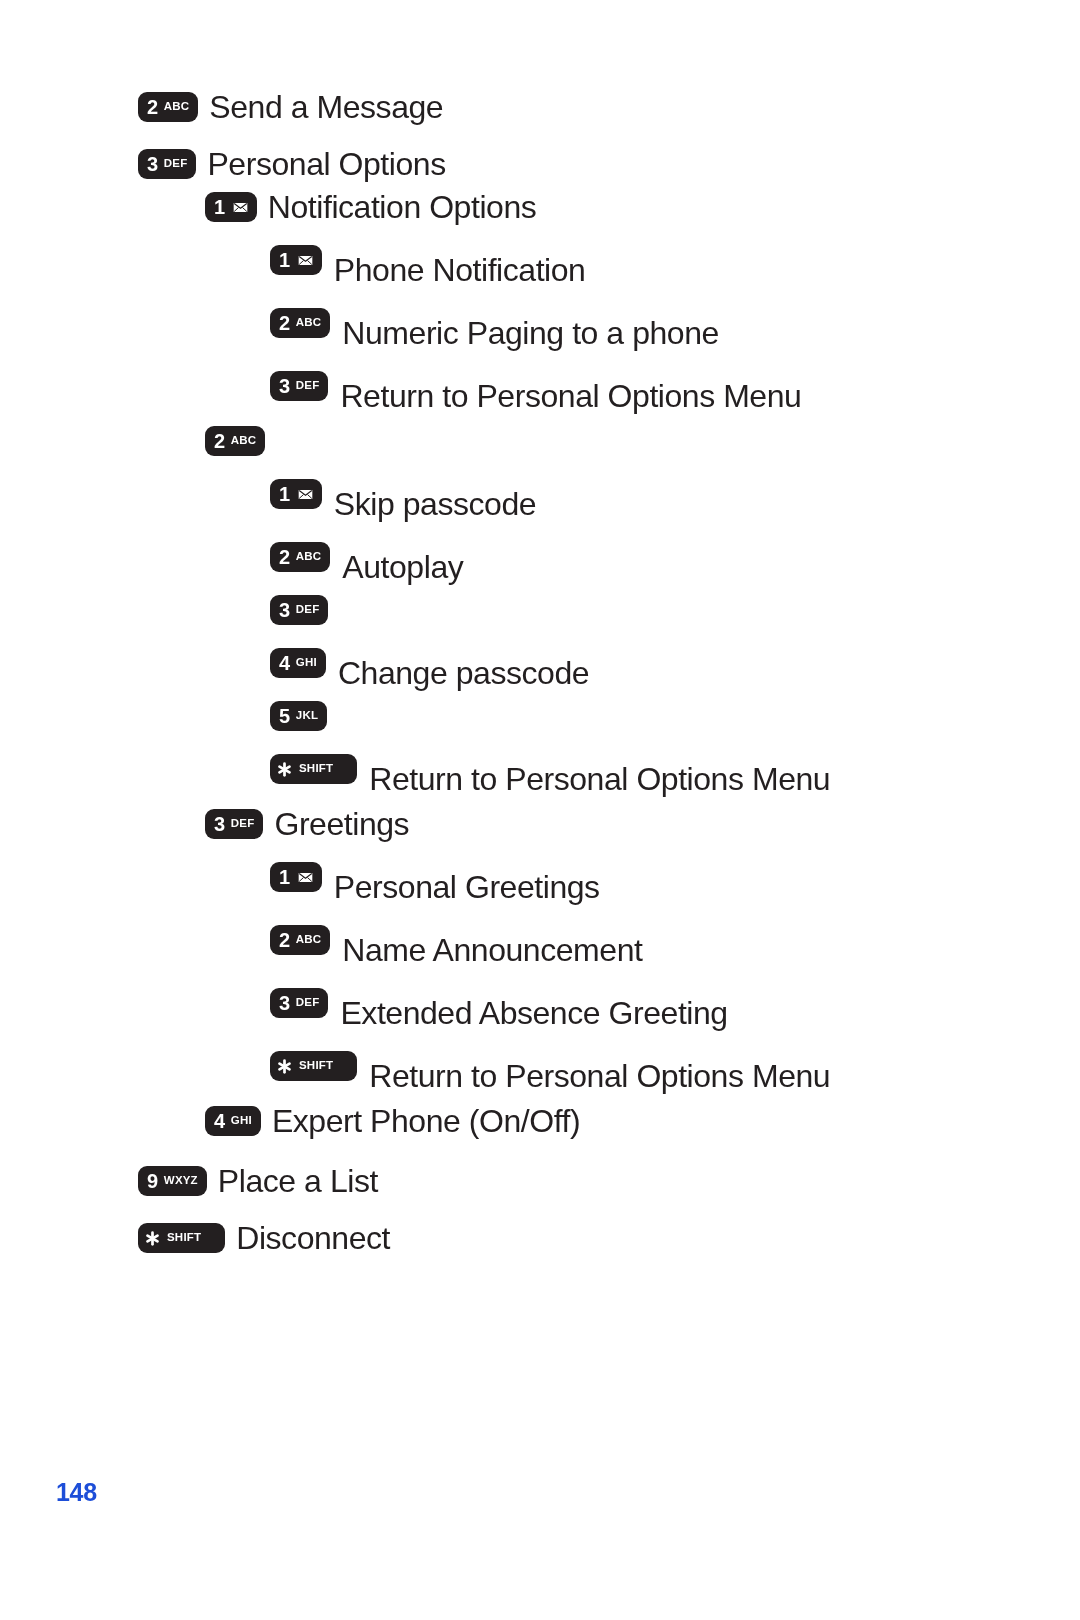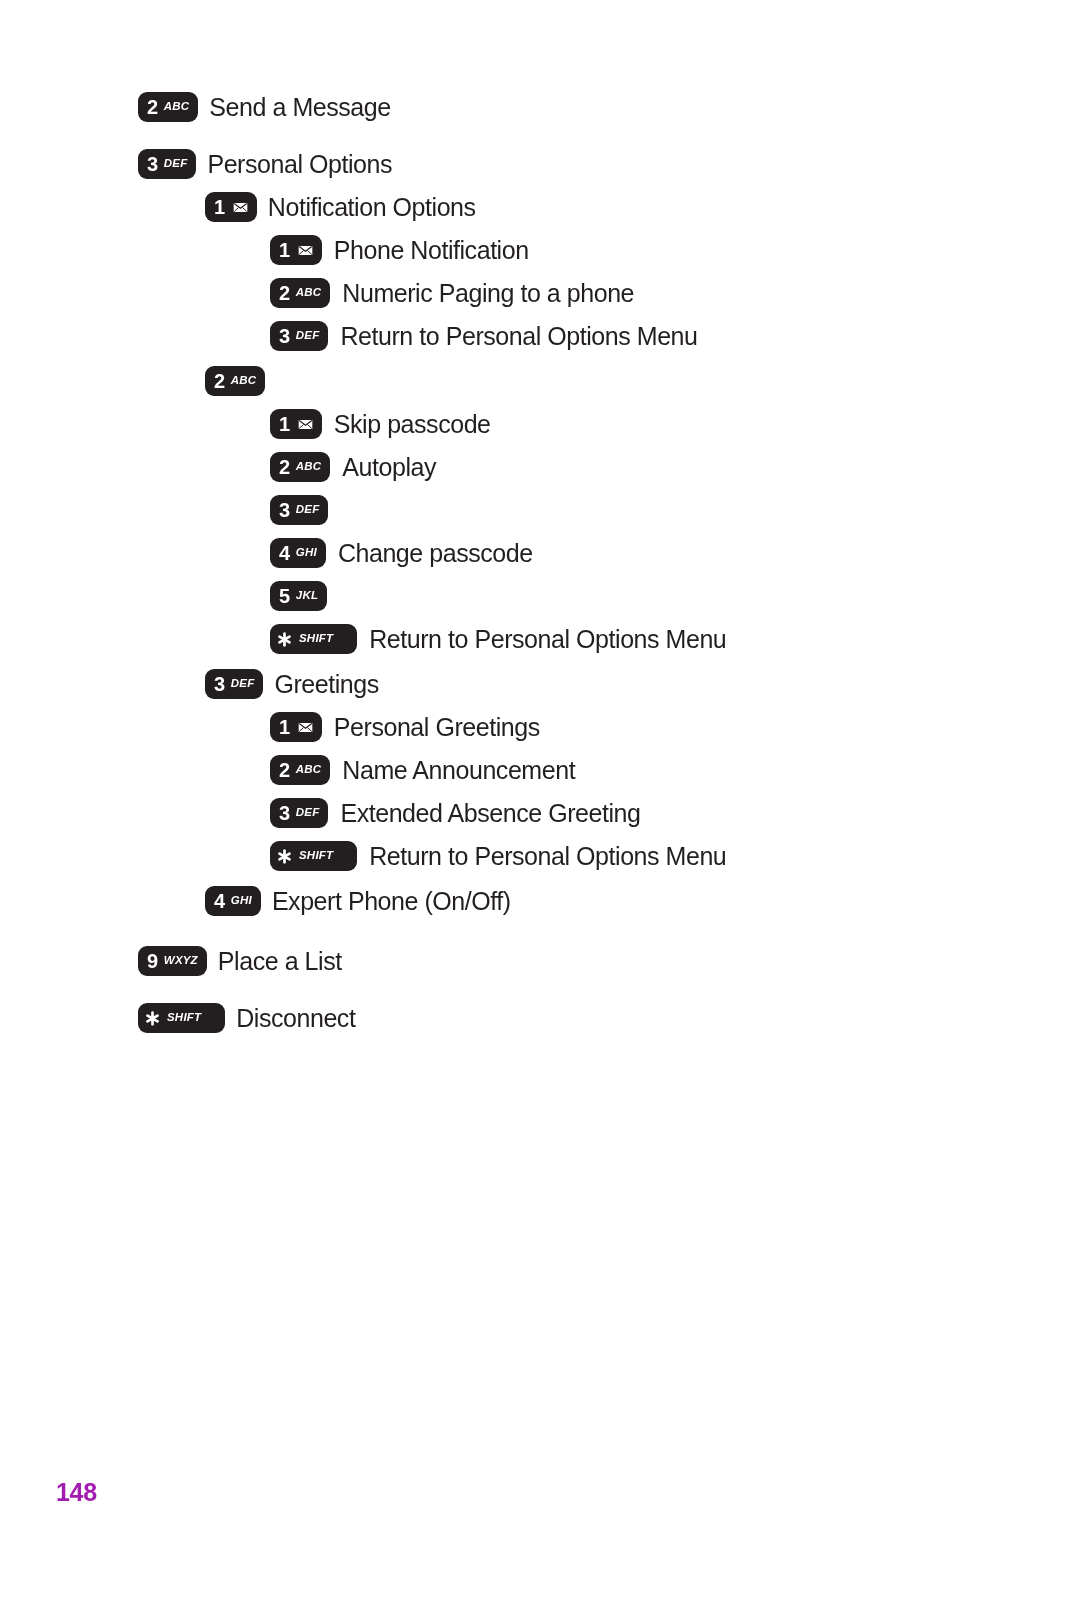--- a/index.html
+++ b/index.html
@@ -67,21 +67,20 @@
     font-weight: bold;
     line-height: 1;
     letter-spacing: -0.3px;
   }
   .key .letters {
     font-size: 11.5px;
     font-weight: bold;
     line-height: 1;
     letter-spacing: 0.2px;
     margin-left: 6px;
-    font-style: italic;
   }
   .key .env {
     display: inline-block;
     margin-left: 8px;
     width: 15px;
     height: 11px;
   }
   .key .star {
     display: inline-block;
     width: 17px;
@@ -90,38 +89,38 @@
   }
   .key .star svg, .key .env svg { display: block; }
 
   
   .key.shift { padding-left: 6px; padding-right: 24px; }
   .key.shift .letters { margin-left: 4px; }
 
   
   .label {
     margin-left: 11px;
-    font-size: 25px;
+    font-size: 32px;
     line-height: 30px;
     font-weight: 400;
     color: #231f20;
     letter-spacing: -0.45px;
     white-space: nowrap;
   }
-  .row.lvl2 .label { margin-left: 12px; }
+  .row.lvl2 .label { margin-left: 12px; margin-top: 20px; }
 
   
   .footer {
     position: absolute;
     left: 56px;
     top: 1478px;
     width: 970px;
     display: flex;
     align-items: baseline;
-    color: #a21caf;
+    color: #1d4ed8;
     font-weight: bold;
     font-size: 25px;
     letter-spacing: -0.3px;
   }
   .footer .pagenum { width: 112px; flex: 0 0 112px; }
   .footer .foottitle { white-space: nowrap; }
 </style>
 </head>
 <body>
 

